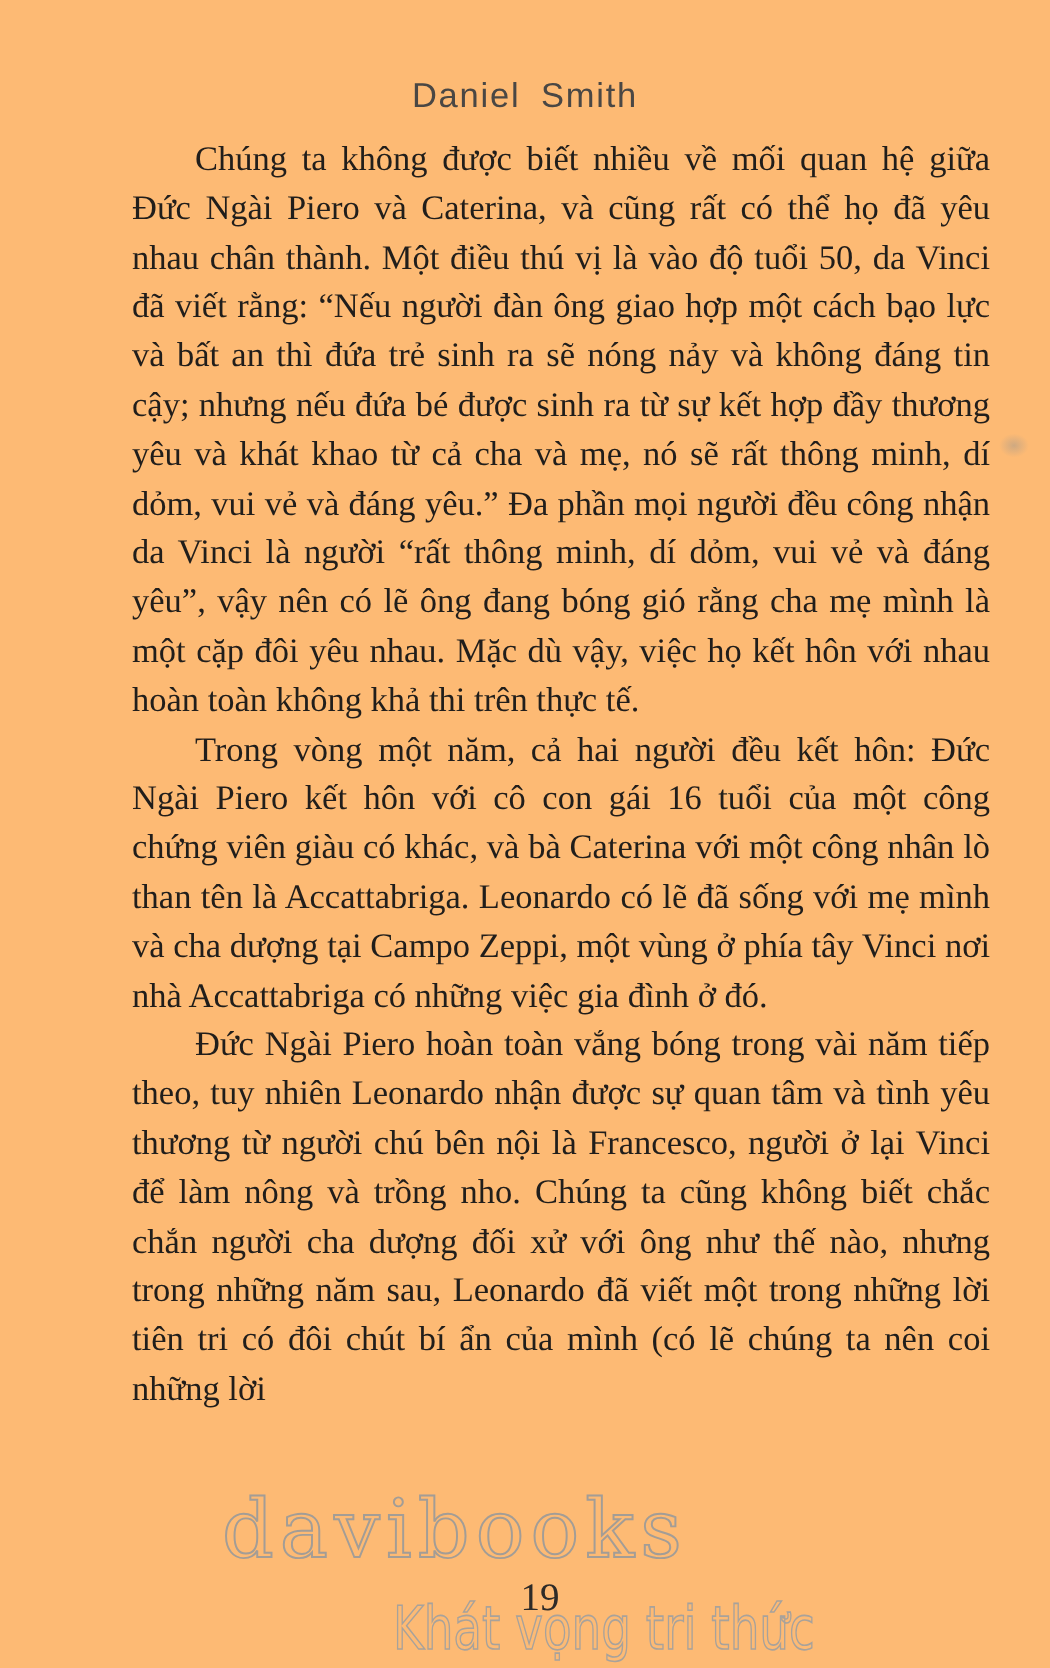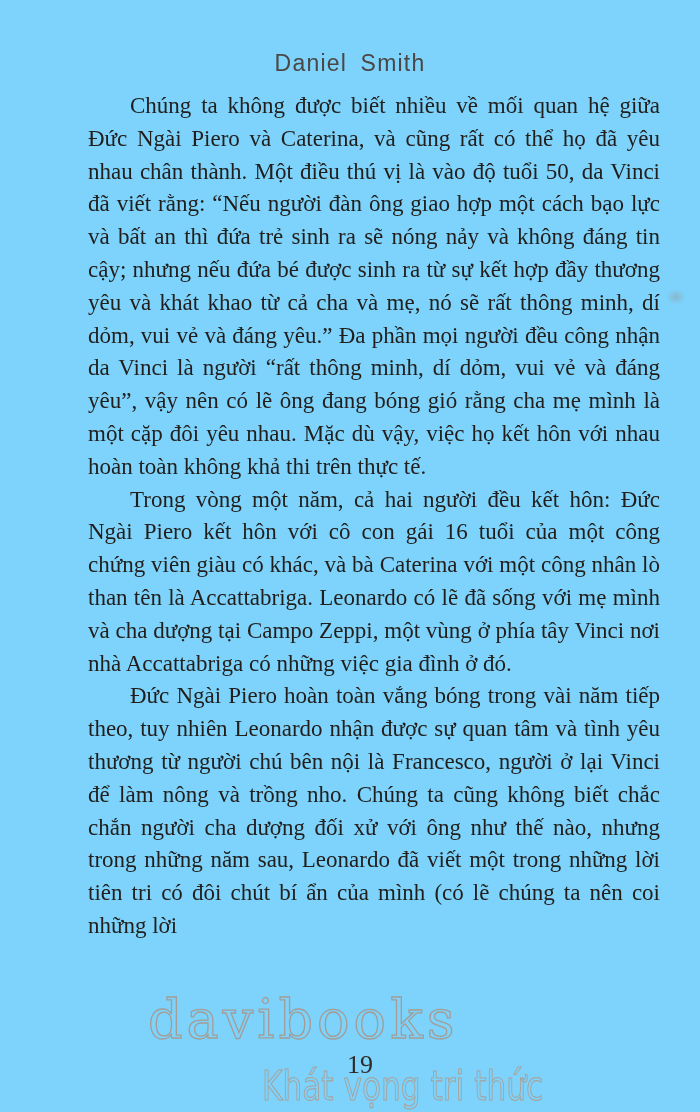--- a/index.html
+++ b/index.html
@@ -4,21 +4,21 @@
 <style>
   html, body {
     margin: 0;
     padding: 0;
     background: #e8e8e8;
   }
   .page {
     position: relative;
     width: 700px;
     height: 1112px;
-    background: #7dd3fc;
+    background: #fdba74;
     overflow: hidden;
     font-family: "Liberation Serif", "DejaVu Serif", serif;
     text-decoration: underline;
   }
   .running-header {
     position: absolute;
     top: 50px;
     left: 0;
     width: 700px;
     text-align: center;

